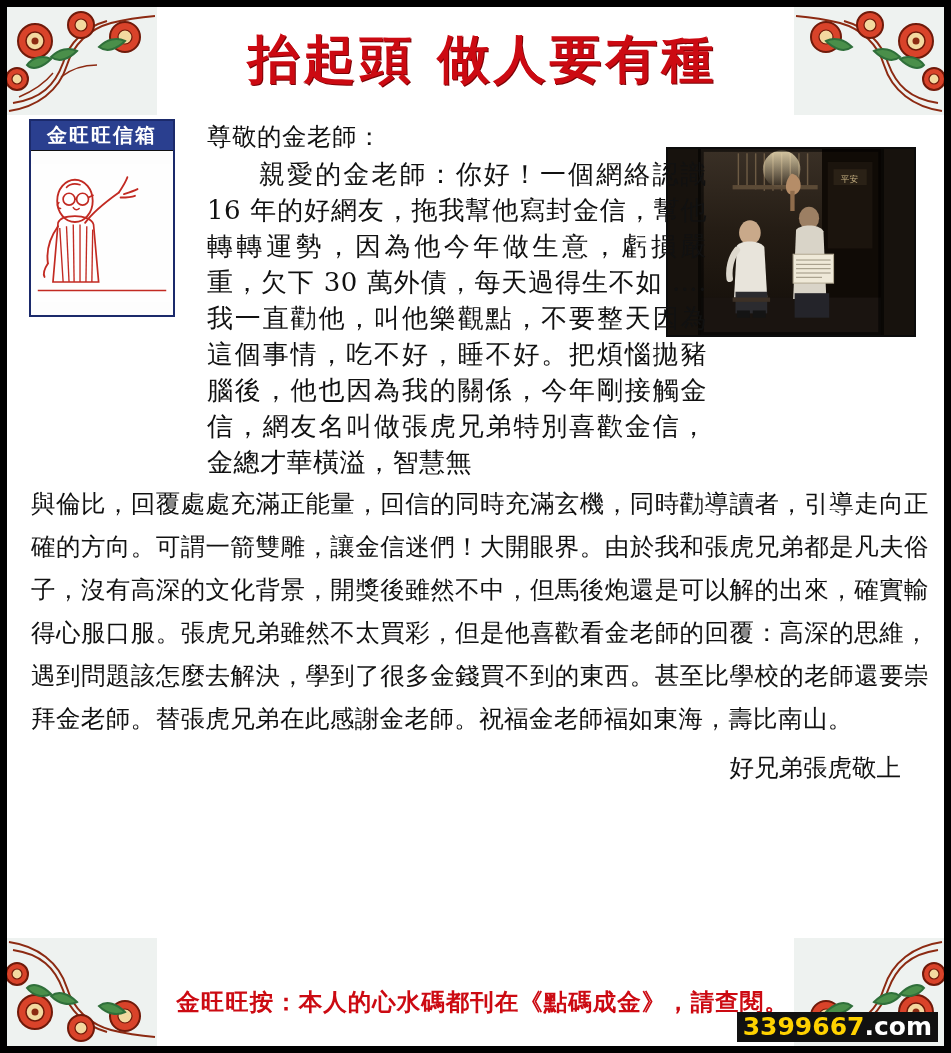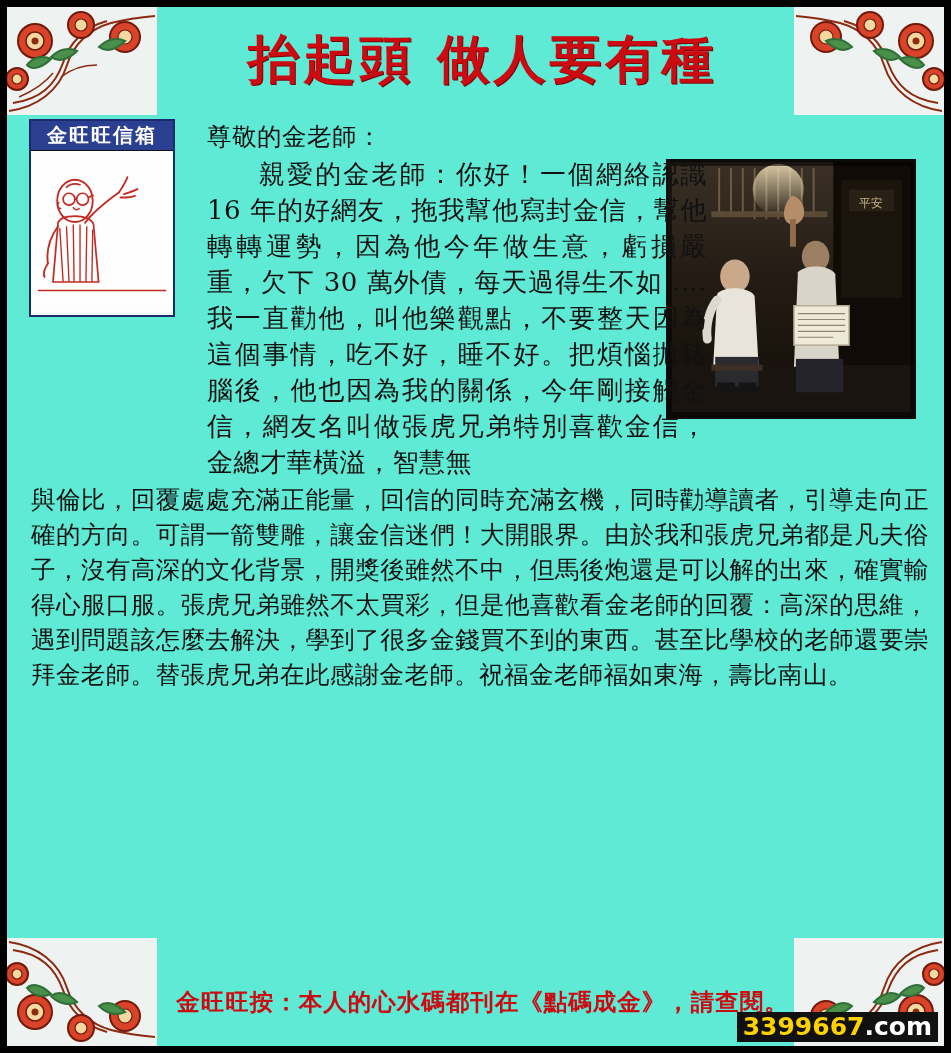--- a/index.html
+++ b/index.html
@@ -8,21 +8,21 @@
     width: 951px;
     height: 1053px;
     background: #000;
     font-family: "DejaVu Serif", "Liberation Serif", serif;
     overflow: hidden;
   }
   #page {
     position: relative;
     width: 951px;
     height: 1053px;
-    background: #5eead4;
+    background: #ffffff;
     border: 7px solid #000;
     overflow: hidden;
   }
   
   .corner {
     position: absolute;
     width: 150px;
     height: 108px;
     pointer-events: none;
   }
@@ -68,24 +68,24 @@
     align-items: center;
     justify-content: center;
     border-bottom: 1px solid #111;
   }
   .mail-art { position: relative; height: 164px; background: #fdfdfd; }
   .mail-art svg { display:block; width: 100%; height: 100%; }
 
   
   .photo {
     position: absolute;
-    top: 152px;
+    top: 140px;
     right: 28px;
     width: 250px;
-    height: 260px;
+    height: 190px;
     border: 2px solid #0c0c0c;
     overflow: hidden;
     background: #17120d;
   }
   .photo svg { display:block; width:100%; height:100%; }
 
   
   .letter {
     position: absolute;
     top: 112px;
@@ -106,21 +106,21 @@
     width: 500px;
     font-size: 26px;
     line-height: 36px;
     letter-spacing: 0.5px;
     text-align: justify;
   }
   .p-wide {
     margin: 2px 0 8px 0;
     width: 898px;
     font-size: 24.5px;
-    line-height: 35px;
+    line-height: 43px;
     letter-spacing: 0.4px;
     text-align: justify;
   }
   .indent { text-indent: 2em; }
   .sign {
     width: 898px;
     text-align: right;
     font-size: 24.5px;
     line-height: 40px;
     padding-right: 28px;
@@ -411,20 +411,21 @@
       </g>
 
       <rect width="250" height="258" fill="none" stroke="#000" stroke-width="8" opacity="0.55"></rect>
     </svg>
   </div>
 
   <div class="letter">
     <div class="p-top">尊敬的金老師：</div>
     <div class="p-mid indent">親愛的金老師：你好！一個網絡認識 16 年的好網友，拖我幫他寫封金信，幫他轉轉運勢，因為他今年做生意，虧損嚴重，欠下 30 萬外債，每天過得生不如 …. 我一直勸他，叫他樂觀點，不要整天因為這個事情，吃不好，睡不好。把煩惱拋豬腦後，他也因為我的關係，今年剛接觸金信，網友名叫做張虎兄弟特別喜歡金信，金總才華橫溢，智慧無</div>
     <div class="p-wide">與倫比，回覆處處充滿正能量，回信的同時充滿玄機，同時勸導讀者，引導走向正確的方向。可謂一箭雙雕，讓金信迷們！大開眼界。由於我和張虎兄弟都是凡夫俗子，沒有高深的文化背景，開獎後雖然不中，但馬後炮還是可以解的出來，確實輸得心服口服。張虎兄弟雖然不太買彩，但是他喜歡看金老師的回覆：高深的思維，遇到問題該怎麼去解決，學到了很多金錢買不到的東西。甚至比學校的老師還要崇拜金老師。替張虎兄弟在此感謝金老師。祝福金老師福如東海，壽比南山。</div>
+    <div class="sign">好兄弟張虎敬上</div>
   </div>
 
 
   <div class="footer-note">金旺旺按：本人的心水碼都刊在《點碼成金》，請查閱。</div>
 
   <div class="watermark">
     <span class="num">3399667</span><span class="dom">.com</span>
   </div>
 
 </div>

